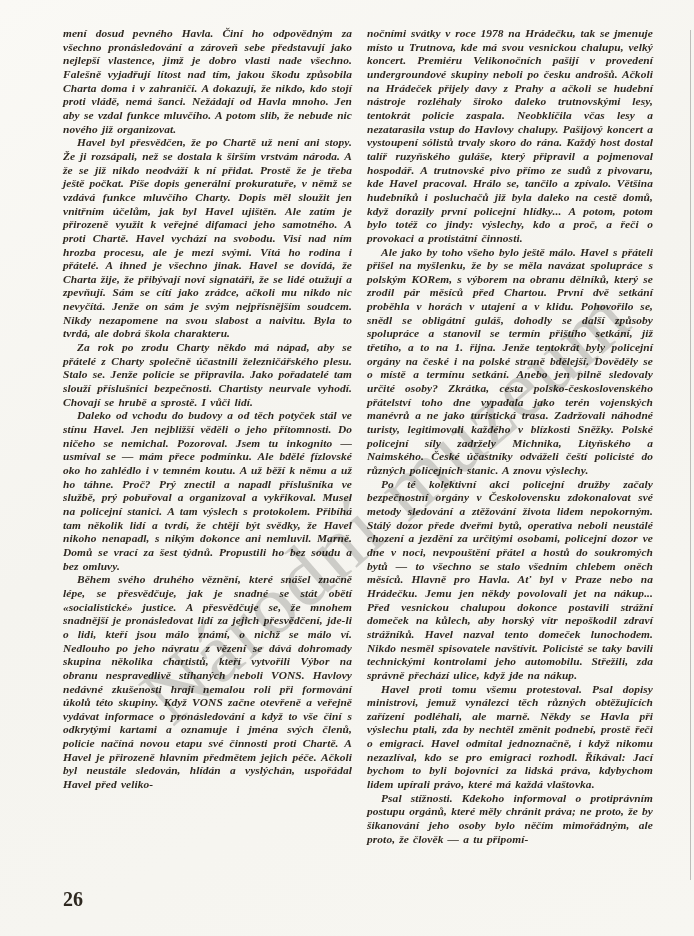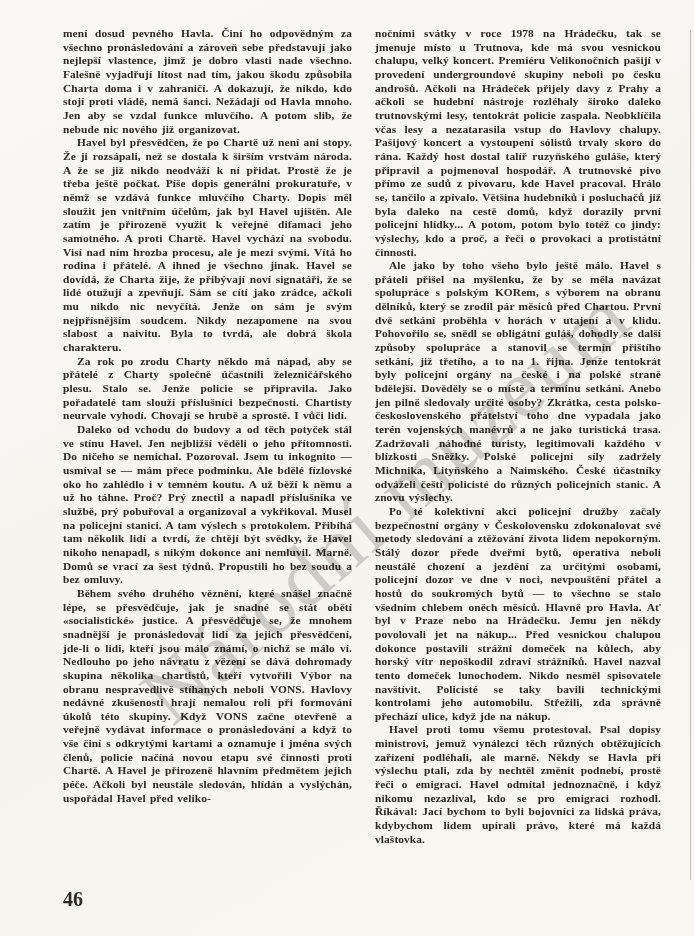--- a/index.html
+++ b/index.html
@@ -18,22 +18,22 @@
     color: #2e2820;
     font-size: 11.4px;
     line-height: 13.65px;
     font-weight: 700;
     text-align: justify;
     word-spacing: 1.2px;
     letter-spacing: 0.1px;
     z-index: 1;
   }
   .col-left  { left: 63px;  width: 289px; }
-  .col-right { left: 375px; width: 286px; }
-  .col p { margin: 0; text-indent: 14px; }
+  .col-right { left: 367px; width: 286px; }
+  .col p { margin: 0; text-indent: 14px; font-style: italic; }
   .col p:first-child { text-indent: 0; }
   .watermark {
     position: absolute;
     left: 385px;
     top: 505px;
     transform: translate(-50%, -50%) rotate(-41deg);
     font-size: 84px;
     font-weight: 400;
     letter-spacing: 2px;
     white-space: nowrap;
@@ -74,19 +74,20 @@
     <p>Za rok po zrodu Charty někdo má nápad, aby se přátelé z Charty společně účastnili železničářského plesu. Stalo se. Jenže policie se připravila. Jako pořadatelé tam slouží příslušníci bezpečnosti. Chartisty neurvale vyhodí. Chovají se hrubě a sprostě. I vůči lidí.</p>
     <p>Daleko od vchodu do budovy a od těch potyček stál ve stínu Havel. Jen nejbližší věděli o jeho přítomnosti. Do ničeho se nemichal. Pozoroval. Jsem tu inkognito — usmíval se — mám přece podmínku. Ale bdělé fízlovské oko ho zahlédlo i v temném koutu. A už běží k němu a už ho táhne. Proč? Prý znectil a napadl příslušníka ve službě, prý pobuřoval a organizoval a vykřikoval. Musel na policejní stanici. A tam výslech s protokolem. Přibíhá tam několik lidí a tvrdí, že chtějí být svědky, že Havel nikoho nenapadl, s nikým dokonce ani nemluvil. Marně. Domů se vrací za šest týdnů. Propustili ho bez soudu a bez omluvy.</p>
     <p>Během svého druhého věznění, které snášel značně lépe, se přesvědčuje, jak je snadné se stát obětí «socialistické» justice. A přesvědčuje se, že mnohem snadnější je pronásledovat lidí za jejich přesvědčení, jde-li o lidi, kteří jsou málo známí, o nichž se málo ví. Nedlouho po jeho návratu z vězení se dává dohromady skupina několika chartistů, kteří vytvořili Výbor na obranu nespravedlivě stíhaných neboli VONS. Havlovy nedávné zkušenosti hrají nemalou roli při formování úkolů této skupiny. Když VONS začne otevřeně a veřejně vydávat informace o pronásledování a když to vše činí s odkrytými kartami a oznamuje i jména svých členů, policie načíná novou etapu své činnosti proti Chartě. A Havel je přirozeně hlavním předmětem jejich péče.  Ačkoli byl neustále sledován, hlídán a vyslýchán, uspořádal Havel před veliko-</p>
   </div>
 
   <div class="col col-right">
     <p>nočními svátky v roce 1978 na Hrádečku, tak se jmenuje místo u Trutnova, kde má svou vesnickou chalupu, velký koncert. Premiéru Velikonočních pašijí v provedení undergroundové skupiny neboli po česku androšů. Ačkoli na Hrádeček přijely davy z Prahy a ačkoli se hudební nástroje rozléhaly široko daleko trutnovskými lesy, tentokrát policie zaspala. Neobklíčila včas lesy a nezatarasila vstup do Havlovy chalupy. Pašijový koncert a vystoupení sólistů trvaly skoro do rána. Každý host dostal talíř ruzyňského guláše, který připravil a pojmenoval hospodář. A trutnovské pivo přímo ze sudů z pivovaru, kde Havel pracoval. Hrálo se, tančilo a zpívalo. Většina hudebníků i posluchačů již byla daleko na cestě domů, když dorazily první policejní hlídky... A potom, potom bylo totéž co jindy: výslechy, kdo a proč, a řeči o provokaci a protistátní činnosti.</p>
     <p>Ale jako by toho všeho bylo ještě málo. Havel s přáteli přišel na myšlenku, že by se měla navázat spolupráce s polským KORem, s výborem na obranu dělníků, který se zrodil pár měsíců před Chartou. První dvě setkání proběhla v horách v utajení a v klidu. Pohovořilo se, snědl se obligátní guláš, dohodly se další způsoby spolupráce a stanovil se termín přištího setkání, již třetího, a to na 1. řijna. Jenže tentokrát byly policejní orgány na české i na polské straně bdělejší. Dověděly se o místě a termínu setkání. Anebo jen pilně sledovaly určité osoby? Zkrátka, cesta polsko-československého přátelství toho dne vypadala jako terén vojenských manévrů a ne jako turistická trasa. Zadržovali náhodné turisty, legitimovali každého v blízkosti Sněžky. Polské policejní síly zadržely Michnika, Lityňského a Naimského. České účastníky odváželi čeští policisté do různých policejních stanic. A znovu výslechy.</p>
     <p>Po té kolektivní akci policejní družby začaly bezpečnostní orgány v Českolovensku zdokonalovat své metody sledování a ztěžování života lidem nepokorným. Stálý dozor přede dveřmi bytů, operativa neboli neustálé chození a jezdění za určitými osobami, policejní dozor ve dne v noci, nevpouštění přátel a hostů do soukromých bytů — to všechno se stalo všedním chlebem oněch měsíců. Hlavně pro Havla. Ať byl v Praze nebo na Hrádečku. Jemu jen někdy povolovali jet na nákup... Před vesnickou chalupou dokonce postavili strážní domeček na kůlech, aby horský vítr nepoškodil zdraví strážníků. Havel nazval tento domeček lunochodem. Nikdo nesměl spisovatele navštívit. Policisté se taky bavili technickými kontrolami jeho automobilu. Střežili, zda správně přechází ulice, když jde na nákup.</p>
     <p>Havel proti tomu všemu protestoval. Psal dopisy ministrovi, jemuž vynálezci těch různých obtěžujících zařízení podléhali, ale marně. Někdy se Havla při výslechu ptali, zda by nechtěl změnit podnebí, prostě řeči o emigraci. Havel odmítal jednoznačně, i když nikomu nezazlíval, kdo se pro emigraci rozhodl. Říkával: Jací bychom to byli bojovníci za lidská práva, kdybychom lidem upírali právo, které má každá vlaštovka.</p>
+    <p>Psal stížnosti. Kdekoho informoval o protiprávním postupu orgánů, které měly chránit práva; ne proto, že by šikanování jeho osoby bylo něčím mimořádným, ale proto, že člověk — a tu připomí-</p>
   </div>
 
-  <div class="page-number">46</div>
+  <div class="page-number">26</div>
 
   <div class="scan-line"></div>
 
 </div>
 
 </body></html>

